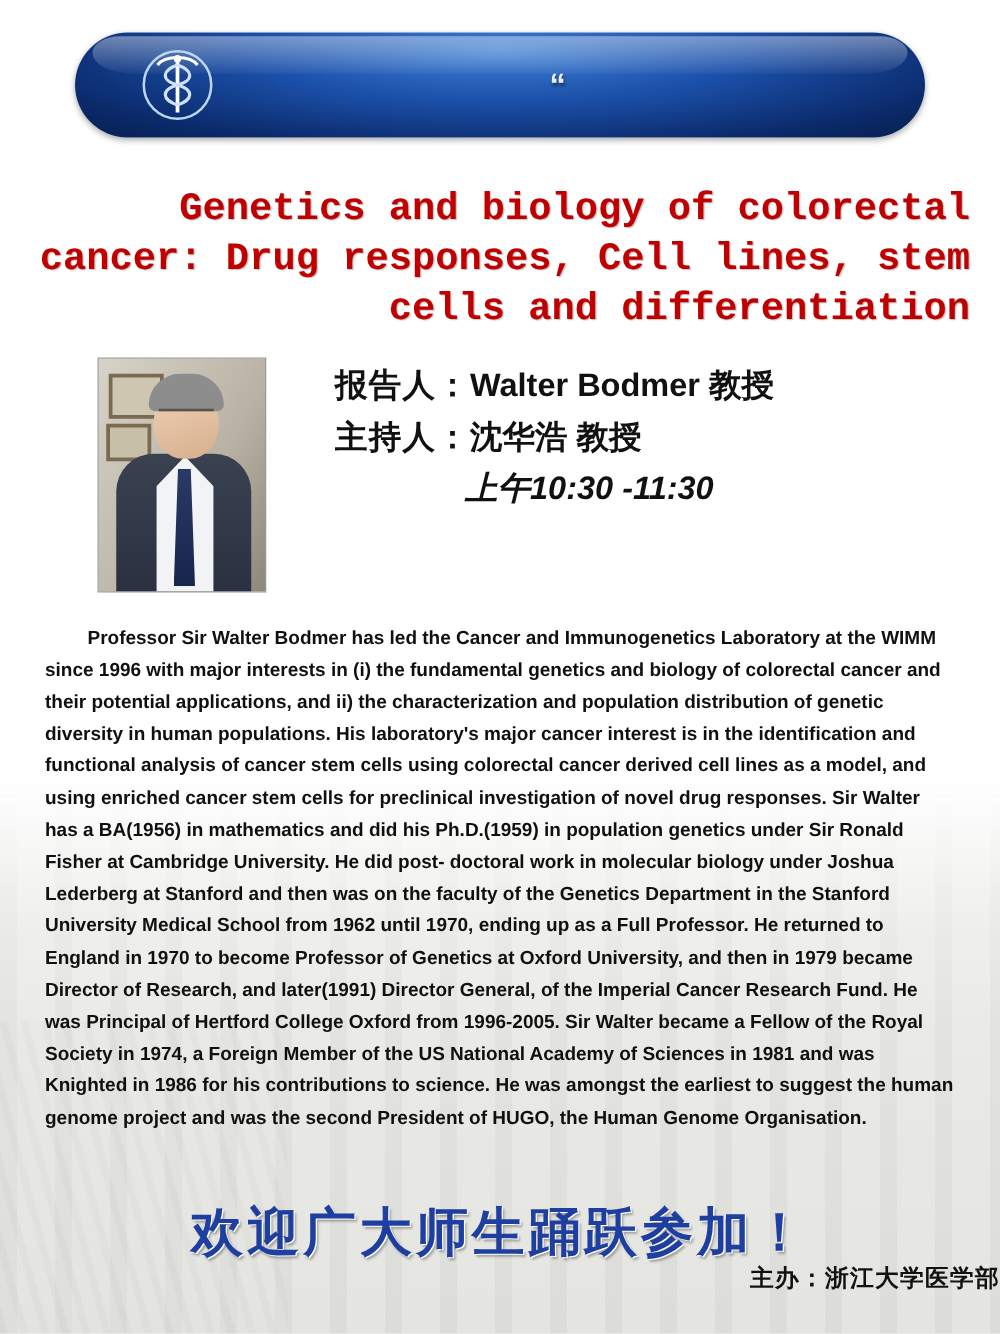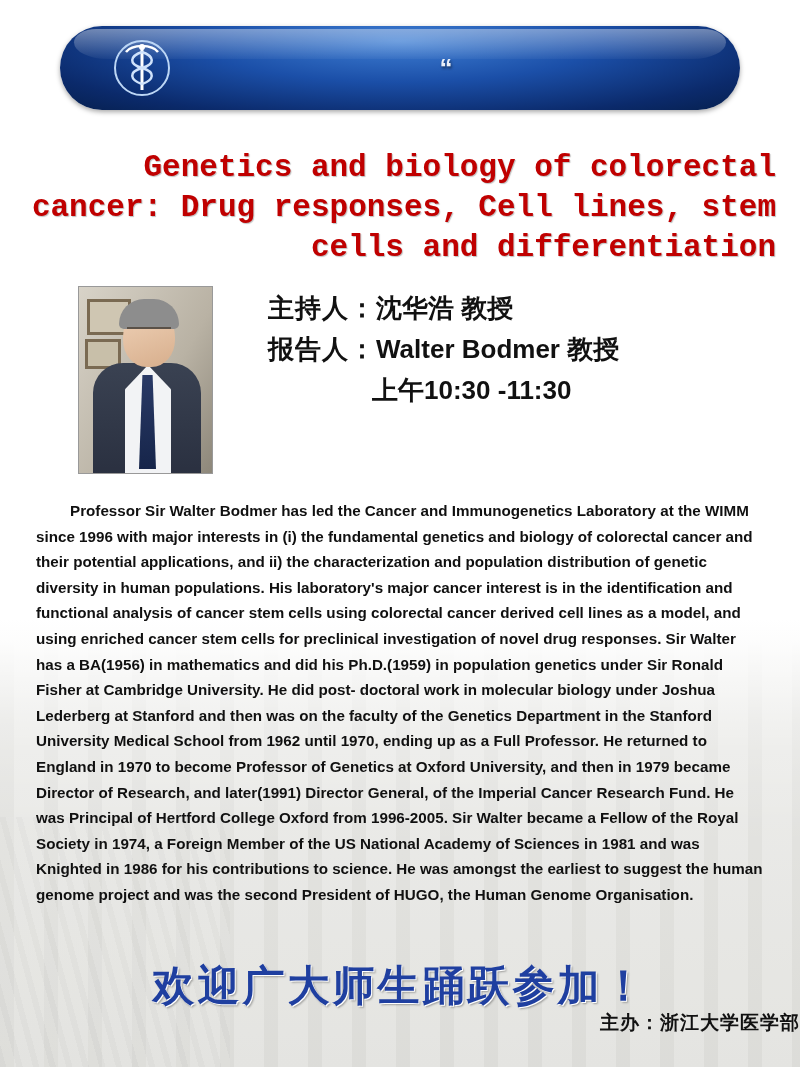--- a/index.html
+++ b/index.html
@@ -111,21 +111,21 @@
   }
 
   
   .info{
     position:absolute;left:268px;top:288px;width:500px;
     color:#111;
   }
   .info .row{
     font-size:26px;line-height:41px;font-weight:bold;white-space:nowrap;
   }
-  .info .row.indent{padding-left:104px;}
+  .info .row.indent{padding-left:104px;font-style:italic;}
   .info .label{letter-spacing:1px;}
 
   
   .abstract{
     position:absolute;left:36px;top:498px;width:730px;
     font-size:15.2px;line-height:25.6px;font-weight:bold;
     color:#101010;text-align:left;
     text-indent:34px;
   }
 
@@ -173,24 +173,24 @@
       <div class="body"></div>
       <div class="shirt"></div>
       <div class="tie"></div>
       <div class="head"></div>
       <div class="hair"></div>
       <div class="glasses"></div>
     </div>
 
     <div class="info">
       <div class="row">
+        <span class="label">报告人：</span><span>Walter Bodmer</span>&nbsp;<span>教授</span>
+      </div>
+      <div class="row">
         <span class="label">主持人：</span><span>沈华浩 教授</span>
-      </div>
-      <div class="row">
-        <span class="label">报告人：</span><span>Walter Bodmer</span>&nbsp;<span>教授</span>
       </div>
       <div class="row indent">
         <span>上午10:30 -11:30</span>
       </div>
     </div>
 
     <div class="abstract">Professor Sir Walter Bodmer has led the Cancer and Immunogenetics Laboratory at the WIMM since 1996 with major interests in (i) the fundamental genetics and biology of colorectal cancer and their potential applications, and ii) the characterization and population distribution of genetic diversity in human populations. His laboratory's major cancer interest is in the identification and functional analysis of cancer stem cells using colorectal cancer derived cell lines as a model, and using  enriched cancer stem cells for preclinical investigation of novel drug responses. Sir Walter has a BA(1956) in mathematics and did his Ph.D.(1959) in population genetics under Sir Ronald Fisher at Cambridge University. He did post- doctoral work in molecular biology under Joshua Lederberg at Stanford and then was on the faculty of the Genetics Department in the Stanford University Medical School from 1962 until 1970, ending up as a Full Professor. He returned to England in 1970 to become Professor of Genetics at Oxford University, and then in 1979 became Director of Research, and later(1991) Director General, of the Imperial Cancer Research Fund. He was Principal of Hertford College Oxford from 1996-2005. Sir Walter became a Fellow of the Royal Society in 1974, a Foreign Member of the US National Academy of Sciences in 1981 and was Knighted in 1986 for his contributions to science. He was amongst the earliest to suggest the human genome project and was the second President of HUGO, the Human Genome Organisation.</div>
 
     <div class="welcome">欢迎广大师生踊跃参加！</div>
     <div class="organizer">主办：浙江大学医学部</div>

